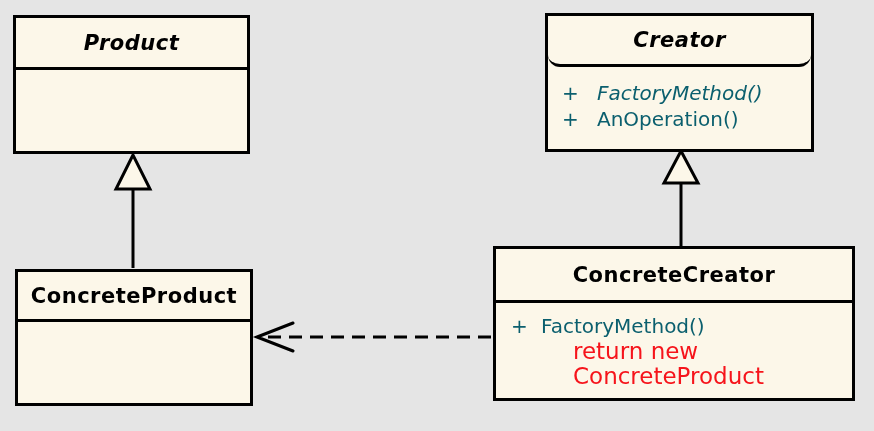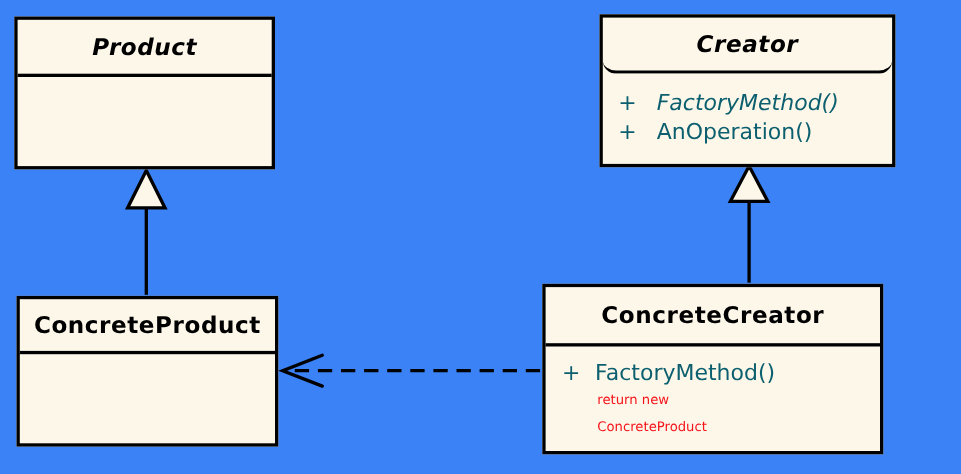--- a/index.html
+++ b/index.html
@@ -8,21 +8,21 @@
     --methodTeal: #0b5f6e;
     --pseudocodeRed: #f6141b;
     --lineColor: #000000;
   }
   * { margin: 0; padding: 0; box-sizing: border-box; }
   html, body { background: #ffffff; }
   .canvas {
     position: relative;
     width: 874px;
     height: 431px;
-    background: #3b82f6;
+    background: #e5e5e5;
     font-family: "DejaVu Sans", "Liberation Sans", sans-serif;
     overflow: hidden;
   }
   .uml-class {
     position: absolute;
     background: var(--boxFill);
     border: 3px solid var(--border);
   }
   .uml-title {
     border-bottom: 3px solid var(--border);
@@ -44,24 +44,24 @@
     color: var(--methodTeal);
   }
   .vis {
     width: 49px;
     padding-left: 14px;
     flex: 0 0 auto;
   }
   .cc-body .member-row { line-height: 25px; }
   .cc-body .vis { width: 45px; padding-left: 15px; }
   .note-line {
-    font-size: 12px;
+    font-size: 23px;
     line-height: 25px;
     color: var(--pseudocodeRed);
-    padding-left: 47px;
+    padding-left: 77px;
   }
   .arrows {
     position: absolute;
     left: 0; top: 0;
     width: 874px; height: 431px;
     pointer-events: none;
   }
   .instantiate-label {
     position: absolute;
     left: 280px;
@@ -112,21 +112,21 @@
         <span class="sig">AnOperation()</span>
       </div>
     </div>
   </div>
 
   <div class="uml-class" style="left:15px; top:269px; width:238px; height:137px;">
     <div class="uml-title" style="height:50px;">ConcreteProduct</div>
     <div class="uml-body"></div>
   </div>
 
-  <div class="uml-class" style="left:493px; top:258px; width:310px; height:155px;">
+  <div class="uml-class" style="left:493px; top:246px; width:362px; height:155px;">
     <div class="uml-title" style="height:54px;">ConcreteCreator</div>
     <div class="uml-body cc-body">
       <div class="member-row">
         <span class="vis">+</span>
         <span class="sig">FactoryMethod()</span>
       </div>
       <div class="note-line">return new</div>
       <div class="note-line">ConcreteProduct</div>
     </div>
   </div>

